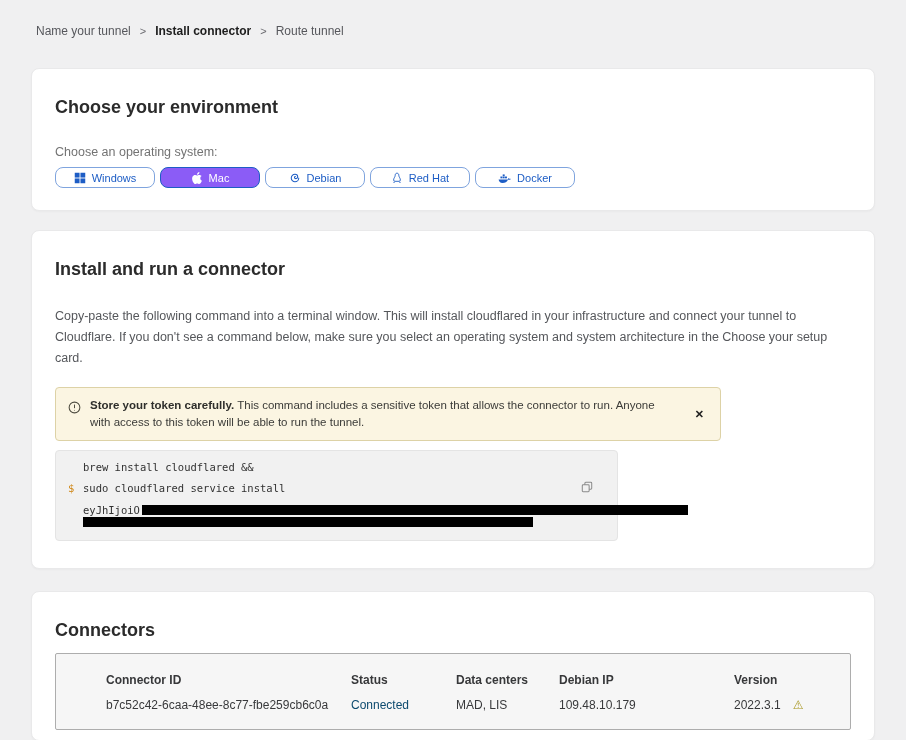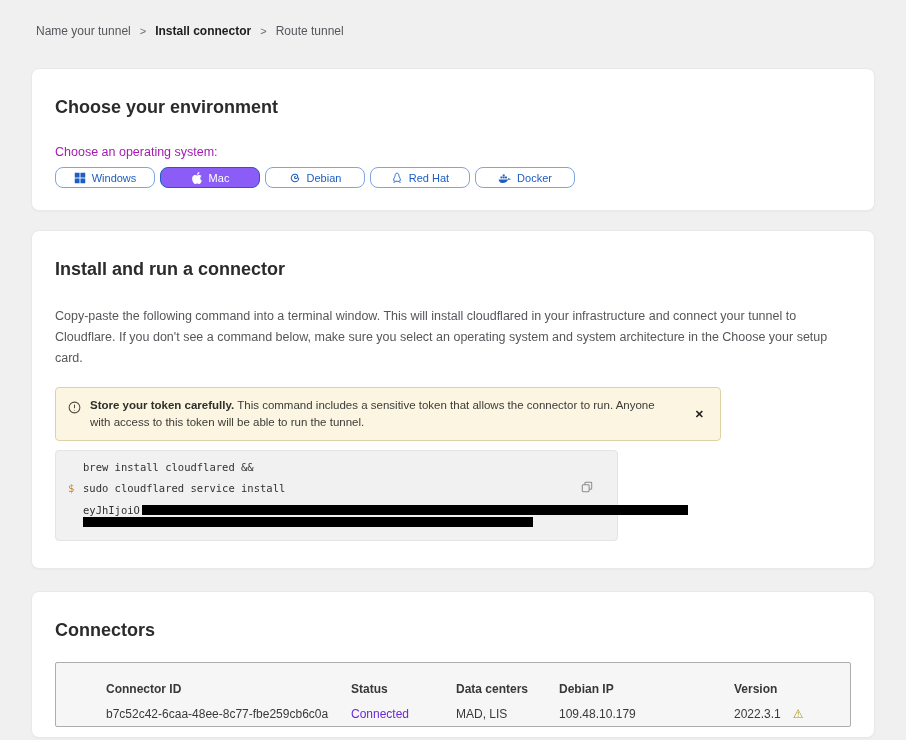--- a/index.html
+++ b/index.html
@@ -25,21 +25,21 @@
     background:#ffffff;
     border:1px solid #e9e9ea;
     border-radius:8px;
     padding:28px 23px 22px 23px;
     box-shadow:0 1px 2px rgba(0,0,0,0.03);
   }
   .card-title { font-size:18px; font-weight:700; color:#2b2b2b; }
 
   
   .env-card { margin-top:30px; }
-  .os-label { margin-top:27px; font-size:12.5px; color:#a21caf; }
+  .os-label { margin-top:27px; font-size:12.5px; color:#737373; }
   .os-buttons { margin-top:8px; display:flex; gap:5px; }
   .os-btn {
     width:100px; height:21px;
     display:flex; align-items:center; justify-content:center; gap:6px;
     background:#ffffff;
     border:1px solid #7fa4de;
     border-radius:8px;
     color:#1d5dc5;
     font-size:11px;
     font-family:"Liberation Sans", sans-serif;
@@ -97,34 +97,34 @@
   }
   .copy-btn {
     position:absolute; right:22px; top:28px;
     background:none; border:none; cursor:pointer; padding:2px;
     color:#8b8b8b;
   }
 
   
   .connectors-card { margin-top:22px; padding-bottom:10px; }
   .connectors-table {
-    margin-top:21px;
+    margin-top:12px;
     border:1px solid #adadad;
     border-radius:2px;
     background:#f6f6f6;
-    padding:19px 10px 5px 50px;
+    padding:19px 10px 17px 50px;
   }
   .t-row {
     display:grid;
     grid-template-columns:245px 105px 103px 175px 1fr;
     align-items:center;
   }
   .t-head { font-size:12px; font-weight:700; color:#37383a; }
   .t-body { margin-top:11px; font-size:12px; color:#38393b; }
-  .status-connected { color:#6d28d9; }
+  .status-connected { color:#0c4a6e; }
   .version-cell { display:flex; align-items:center; gap:12px; }
   .version-warn { color:#a59318; font-size:12px; }
 </style>
 </head>
 <body>
 
 <nav class="breadcrumb">
   <span class="crumb">Name your tunnel</span>
   <span class="sep">&gt;</span>
   <span class="crumb active">Install connector</span>

